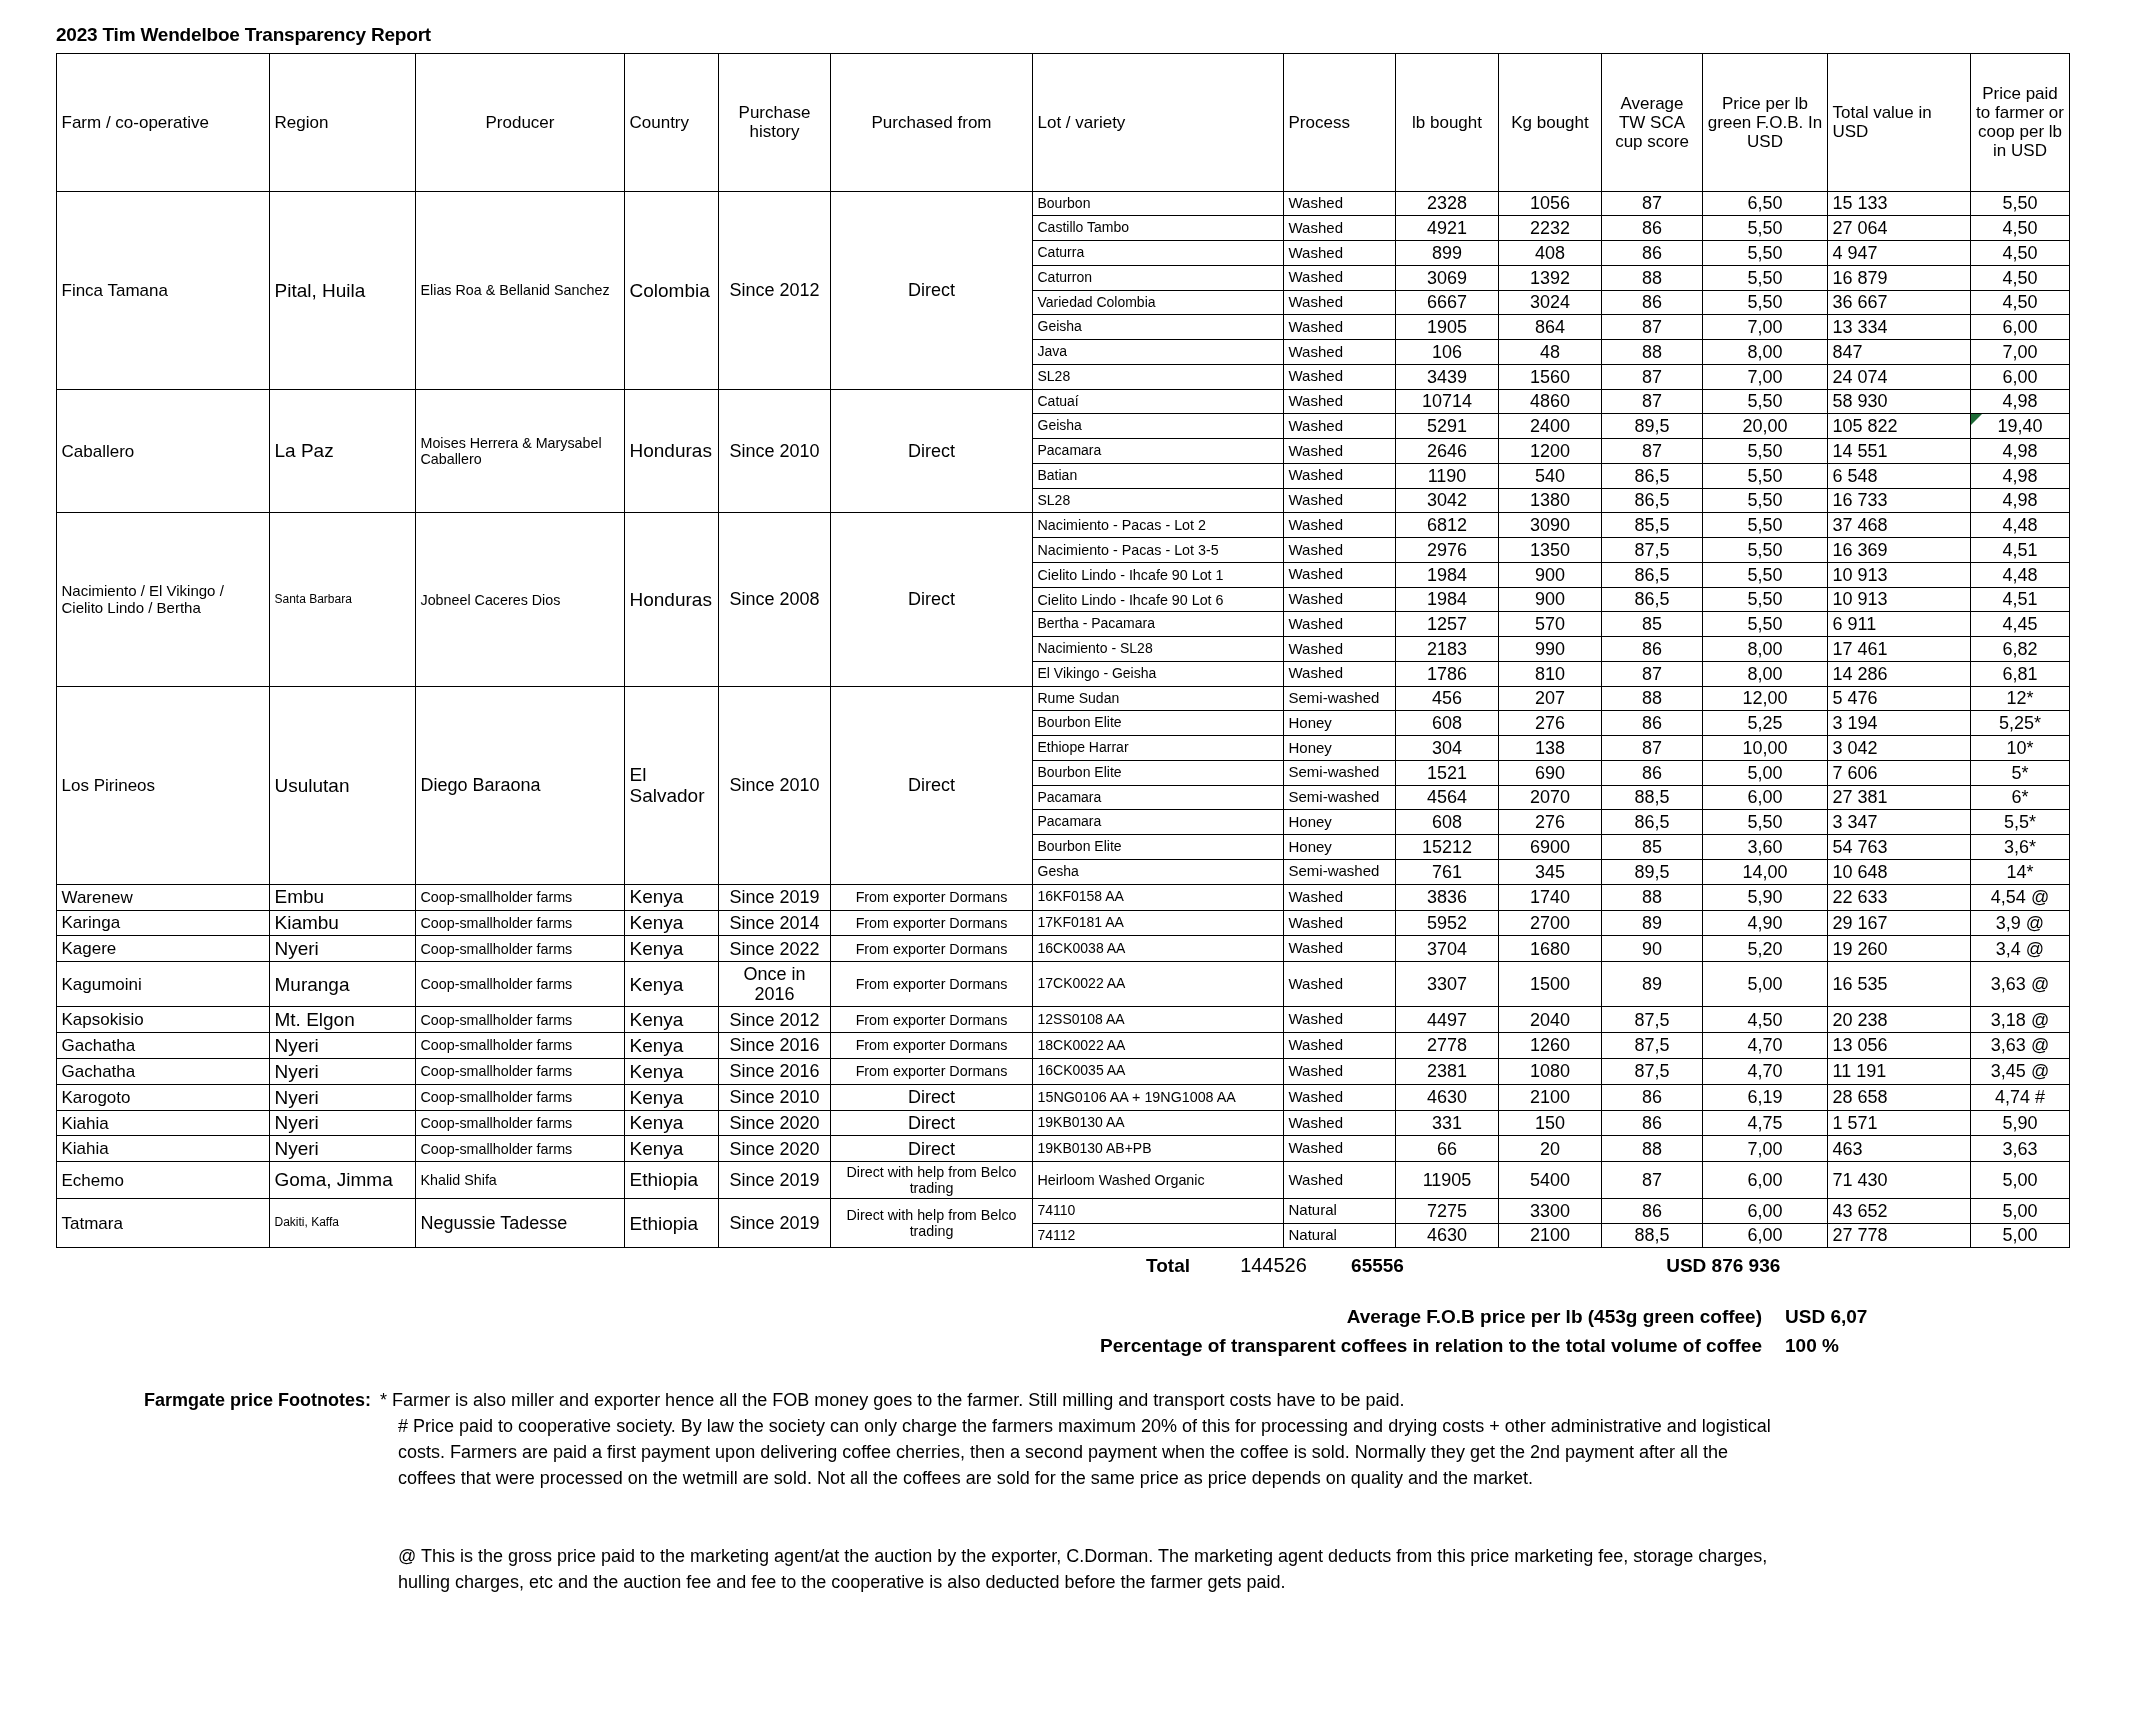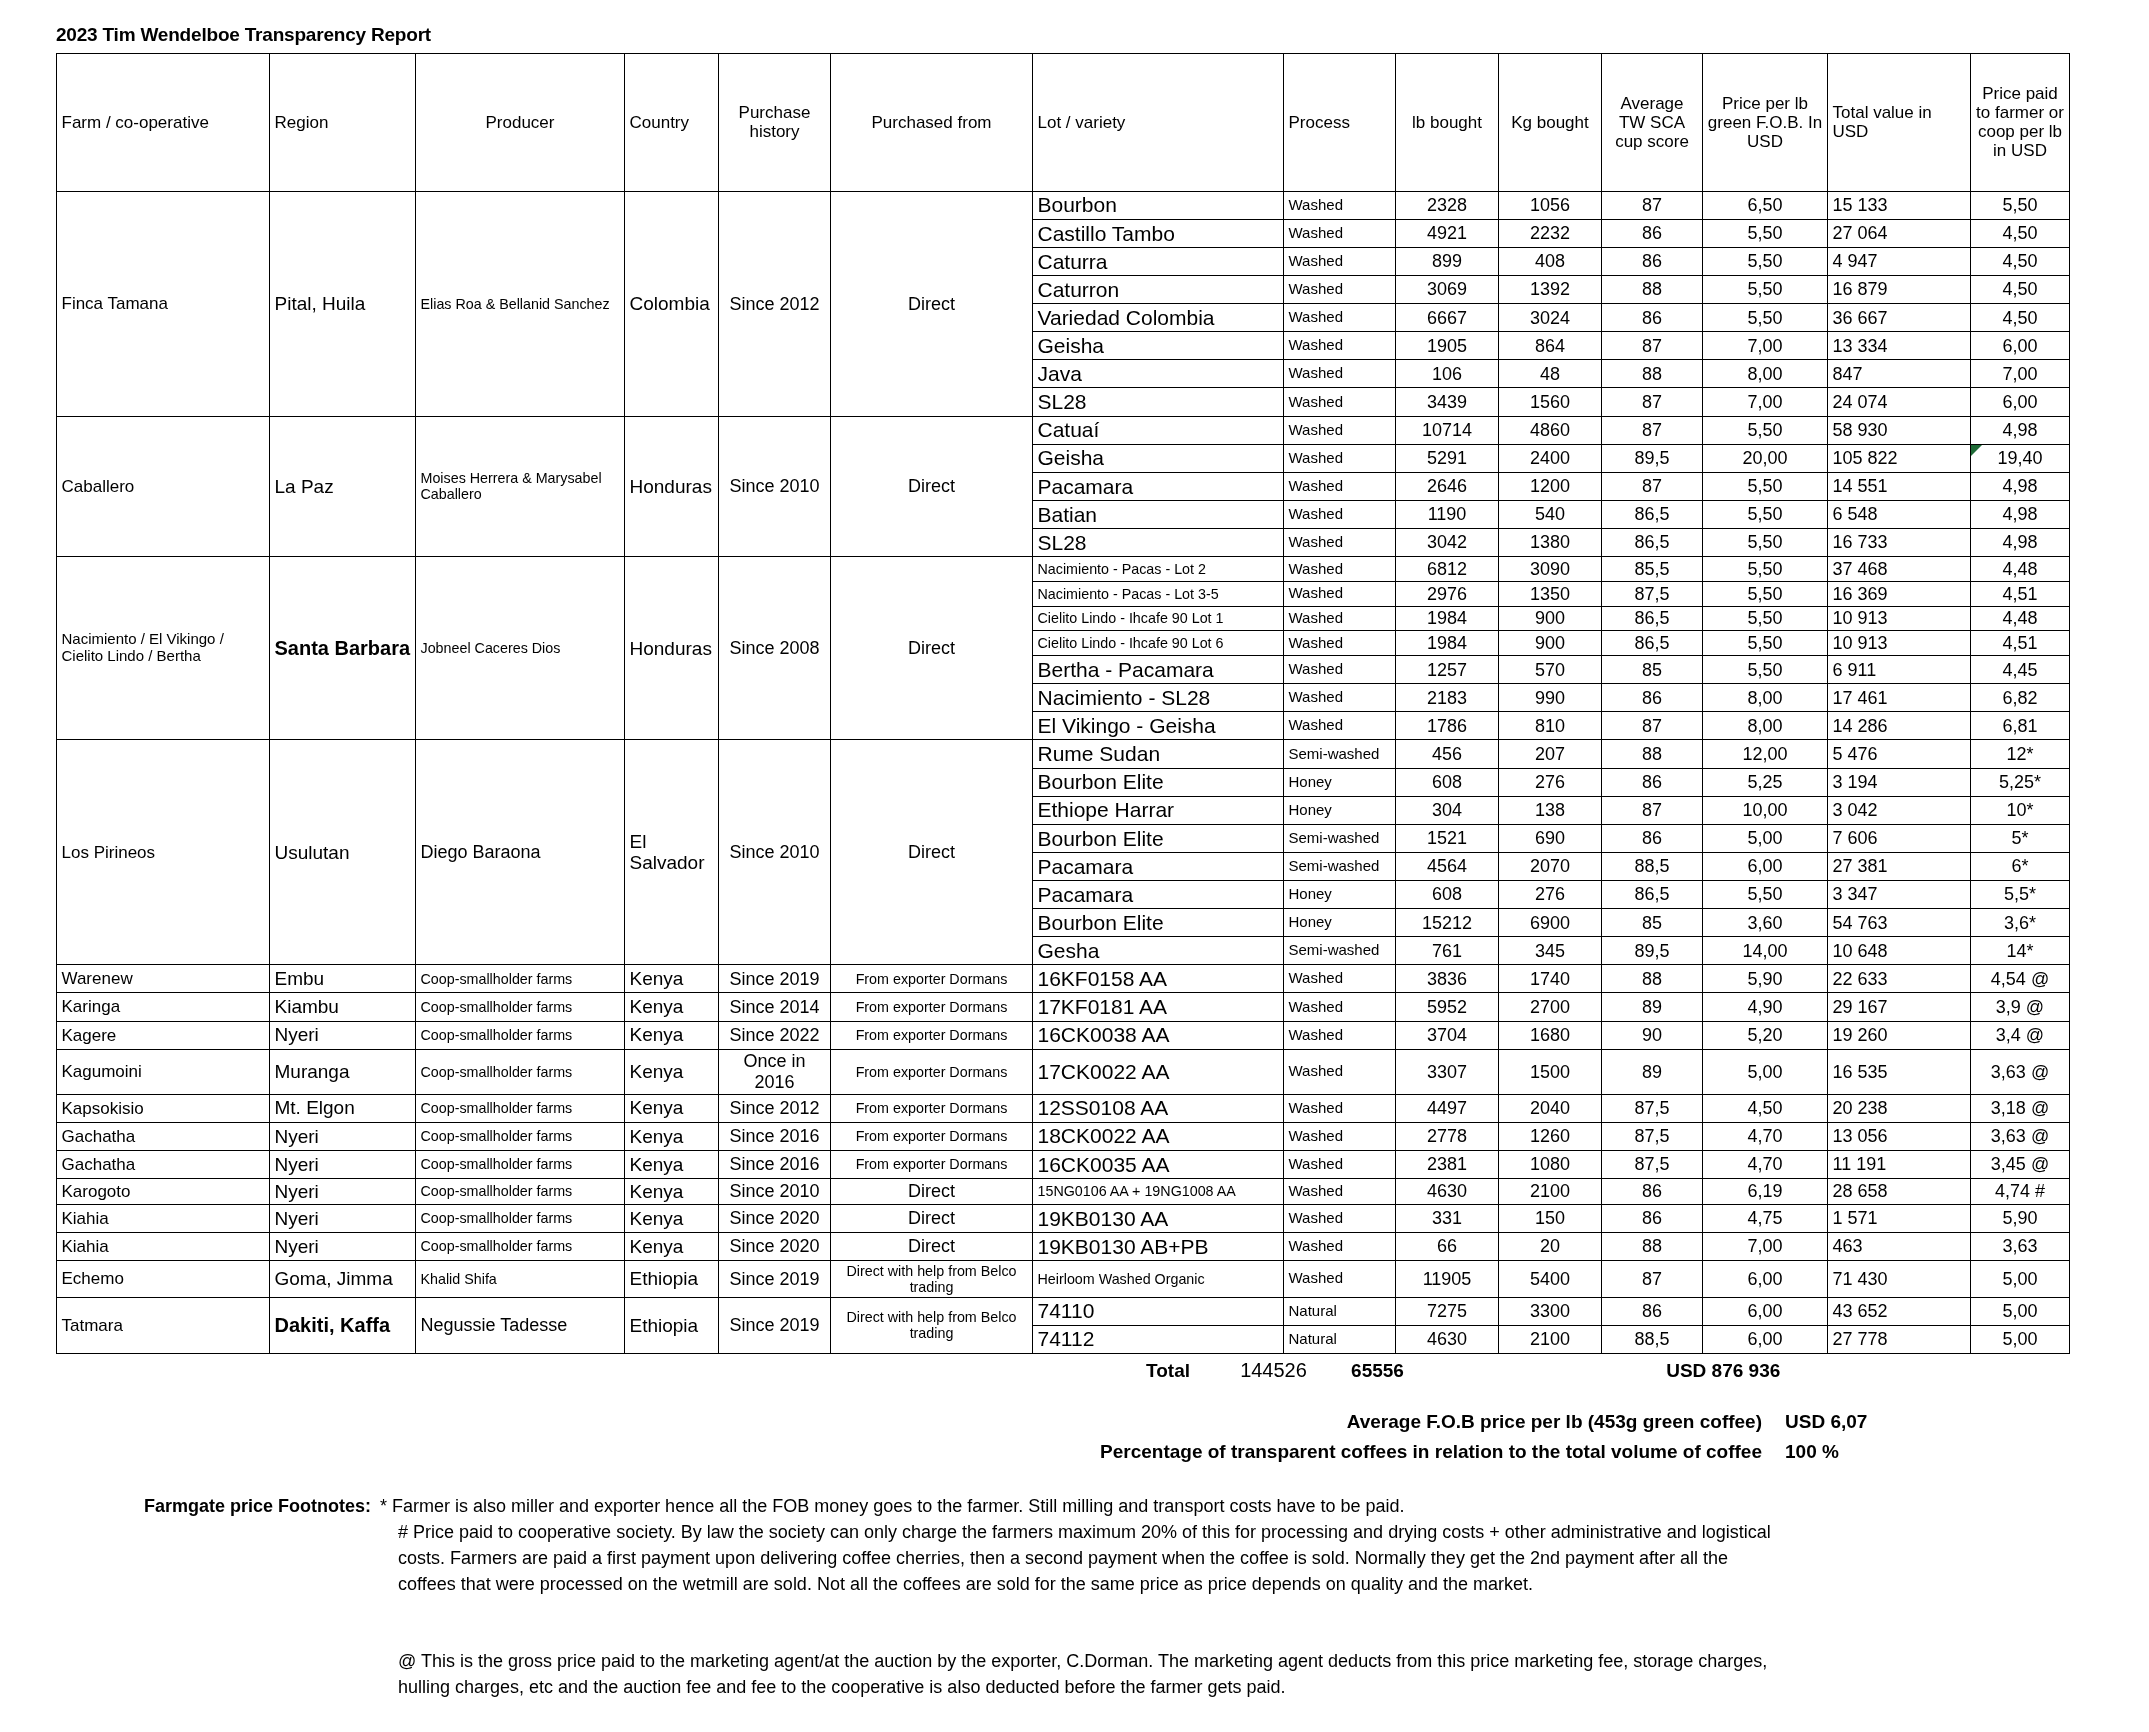--- a/index.html
+++ b/index.html
@@ -62,28 +62,28 @@
   col.c-lb        { width: 103px; }
   col.c-kg        { width: 103px; }
   col.c-score     { width: 101px; }
   col.c-price     { width: 125px; }
   col.c-total     { width: 143px; }
   col.c-paid      { width: 99px; }
 
   td.farm      { font-size: 17px; text-align: left; }
   td.farm.small{ font-size: 15px; }
   td.region    { font-size: 19px; text-align: left; }
-  td.region.small { font-size: 20px; font-weight: bold; }
+  td.region.small { font-size: 12px; }
   td.producer  { font-size: 18px; text-align: left; }
   td.producer.tiny { font-size: 14.3px; }
   td.country   { font-size: 19px; text-align: left; }
   td.hist      { font-size: 18px; text-align: center; }
   td.from      { font-size: 18px; text-align: center; }
   td.from.tiny { font-size: 14.3px; }
-  td.lot       { font-size: 21px; text-align: left; }
+  td.lot       { font-size: 14px; text-align: left; }
   td.lot.tiny  { font-size: 14.3px; }
   td.process   { font-size: 15px; text-align: left; }
   td.num       { font-size: 18px; text-align: center; }
   td.total-val { font-size: 18px; text-align: left; }
   td.paid      { font-size: 18px; text-align: center; }
   tr.block-start td { border-top: 1.8px solid #000; }
   td.green-box {
     border-left: 1.8px solid #1e6b37;
     border-top: 1.8px solid #1e6b37;
     border-bottom: 1.8px solid #1e6b37;

